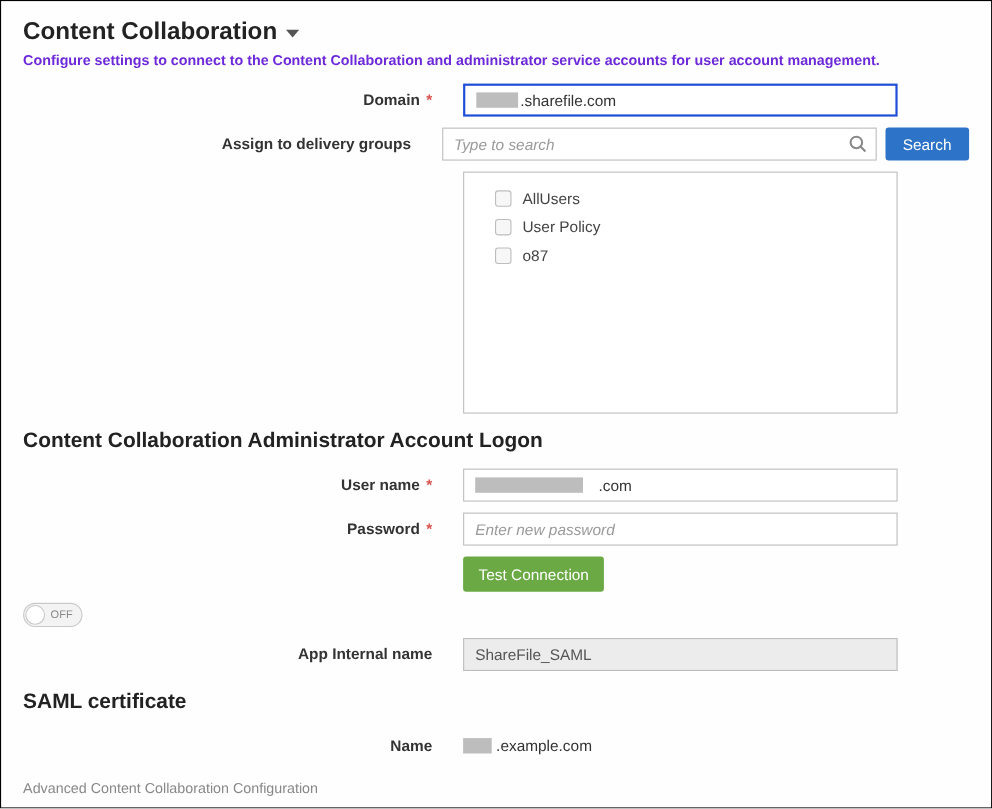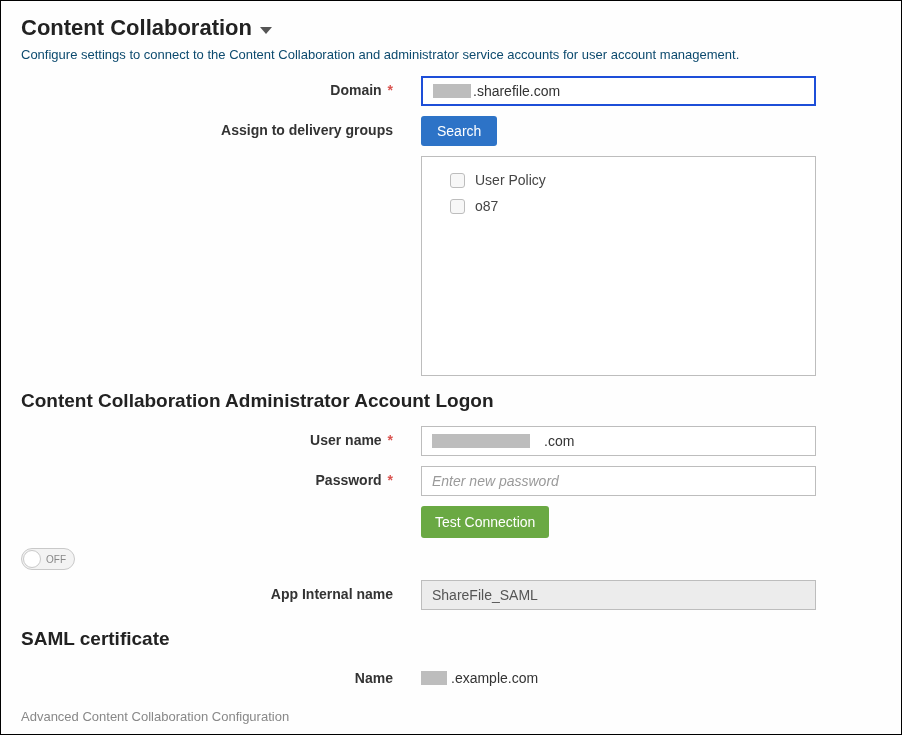--- a/index.html
+++ b/index.html
@@ -30,22 +30,23 @@
     display: inline-block;
     width: 0;
     height: 0;
     border-left: 6px solid transparent;
     border-right: 6px solid transparent;
     border-top: 7px solid #555;
     margin-top: 4px;
   }
   .subtext {
     font-size: 13px;
-    color: #0c4a6e;
+    color: #6d28d9;
     margin-bottom: 14px;
+    font-weight: bold;
   }
   .form-row {
     display: flex;
     align-items: flex-start;
     margin-bottom: 10px;
   }
   .form-row.tall { margin-bottom: 14px; }
   .label-col {
     width: 400px;
     text-align: right;
@@ -218,28 +219,39 @@
       <div class="domain-field">
         <span class="grey-block" style="width:38px;"></span>
         <span>.sharefile.com</span>
       </div>
     </div>
   </div>
 
   <div class="form-row">
     <div class="label-col">Assign to delivery groups</div>
     <div class="field-col">
+      <div class="search-wrap">
+        <input class="text-input" type="text" placeholder="Type to search" style="">
+        <svg class="search-icon" viewBox="0 0 24 24">
+          <circle cx="10" cy="10" r="7" fill="none" stroke="currentColor" stroke-width="2.5"></circle>
+          <line x1="15" y1="15" x2="21" y2="21" stroke="currentColor" stroke-width="2.5"></line>
+        </svg>
+      </div>
       <button class="btn btn-blue">Search</button>
     </div>
   </div>
 
   <div class="form-row tall">
     <div class="label-col"></div>
     <div class="field-col">
       <div class="group-list">
+        <div class="group-item">
+          <span class="cbox"></span>
+          <span>AllUsers</span>
+        </div>
         <div class="group-item">
           <span class="cbox"></span>
           <span>User Policy</span>
         </div>
         <div class="group-item">
           <span class="cbox"></span>
           <span>o87</span>
         </div>
       </div>
     </div>

